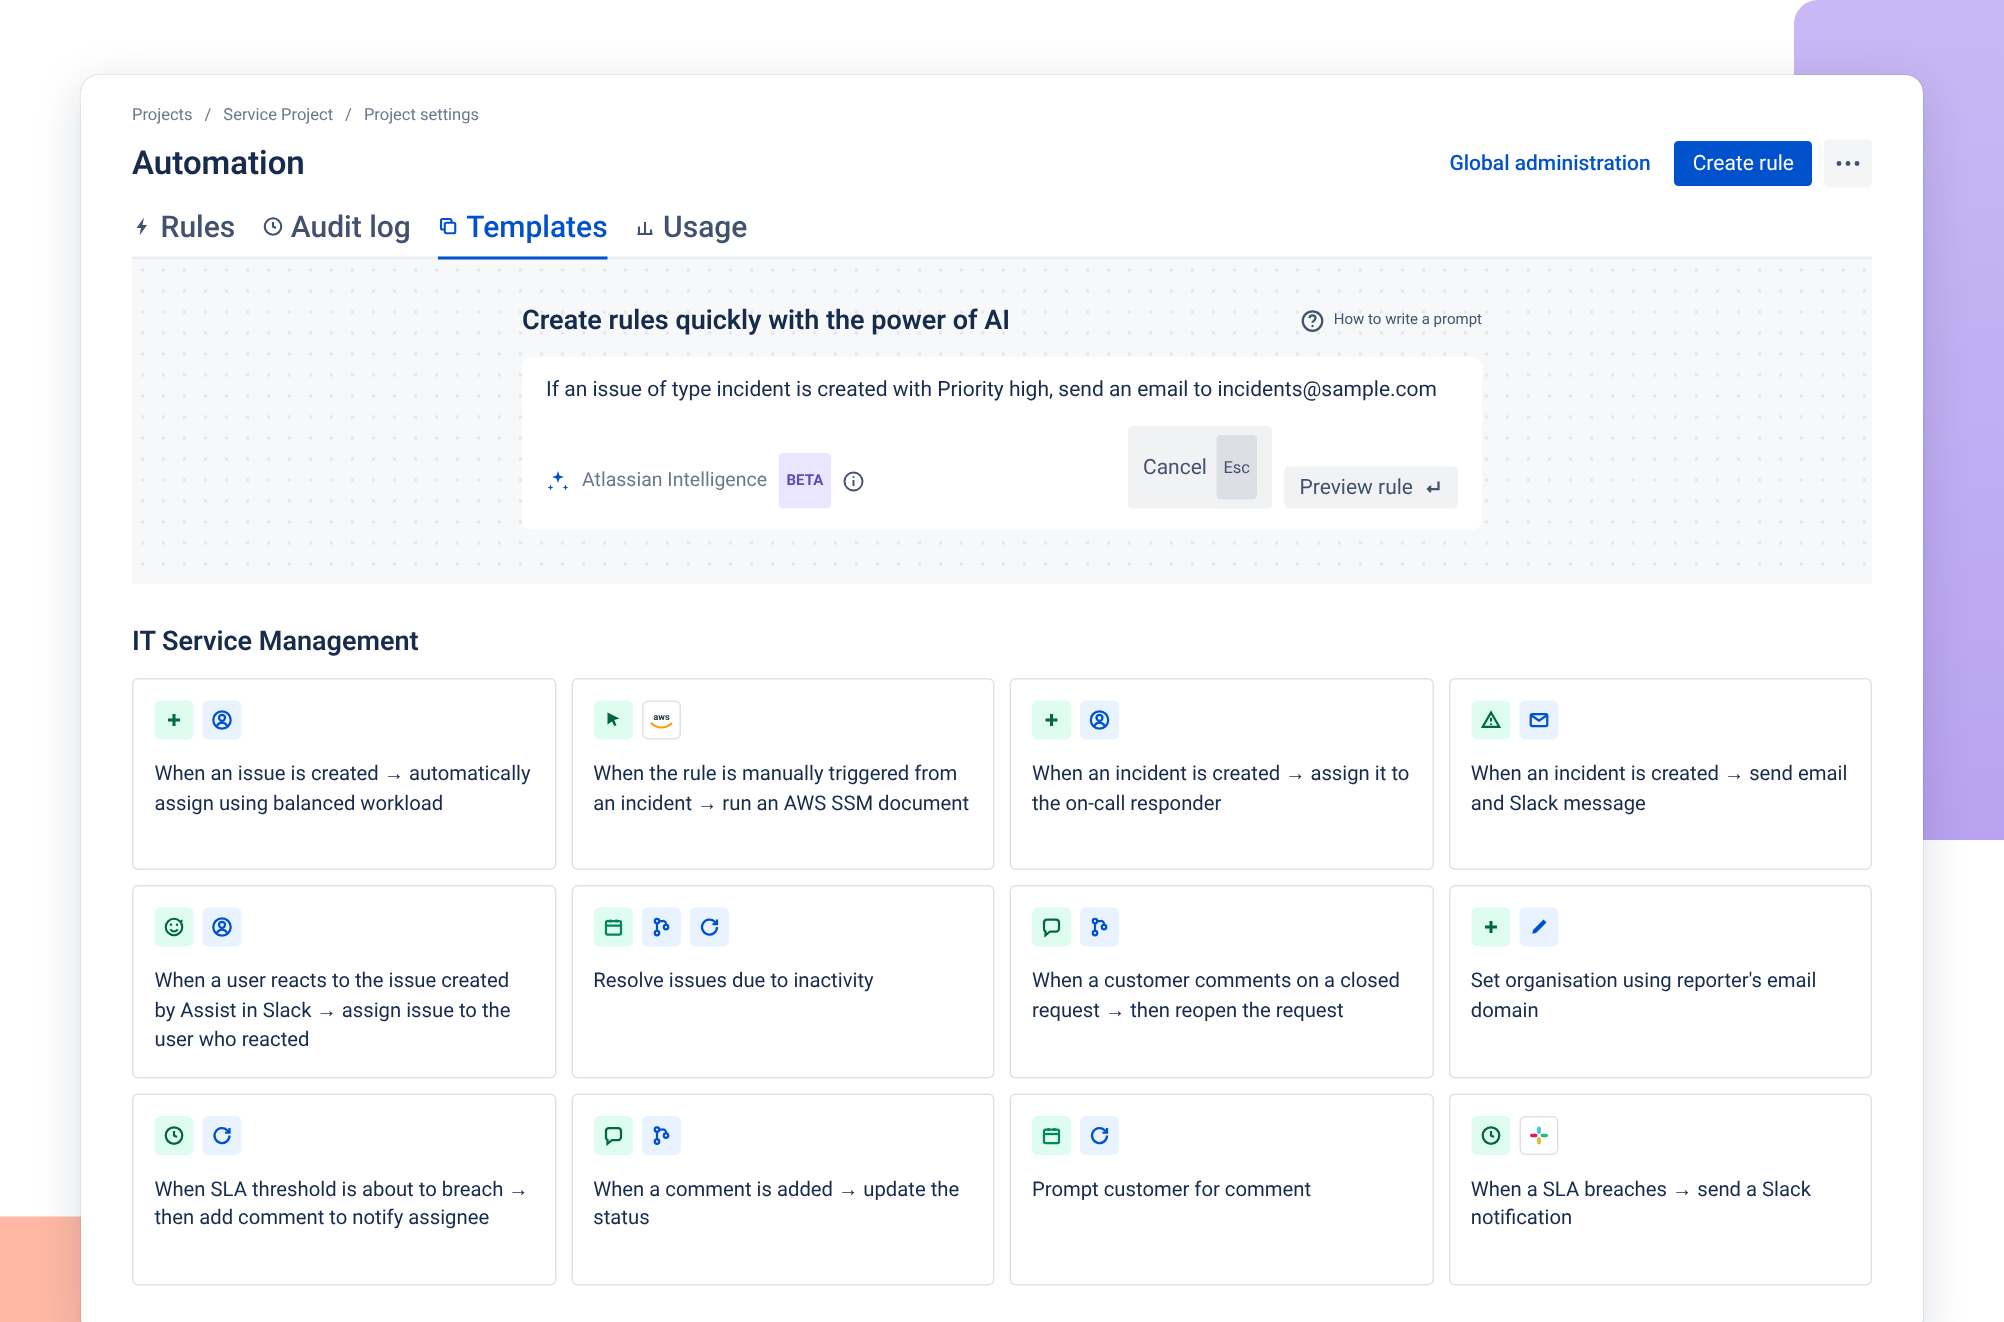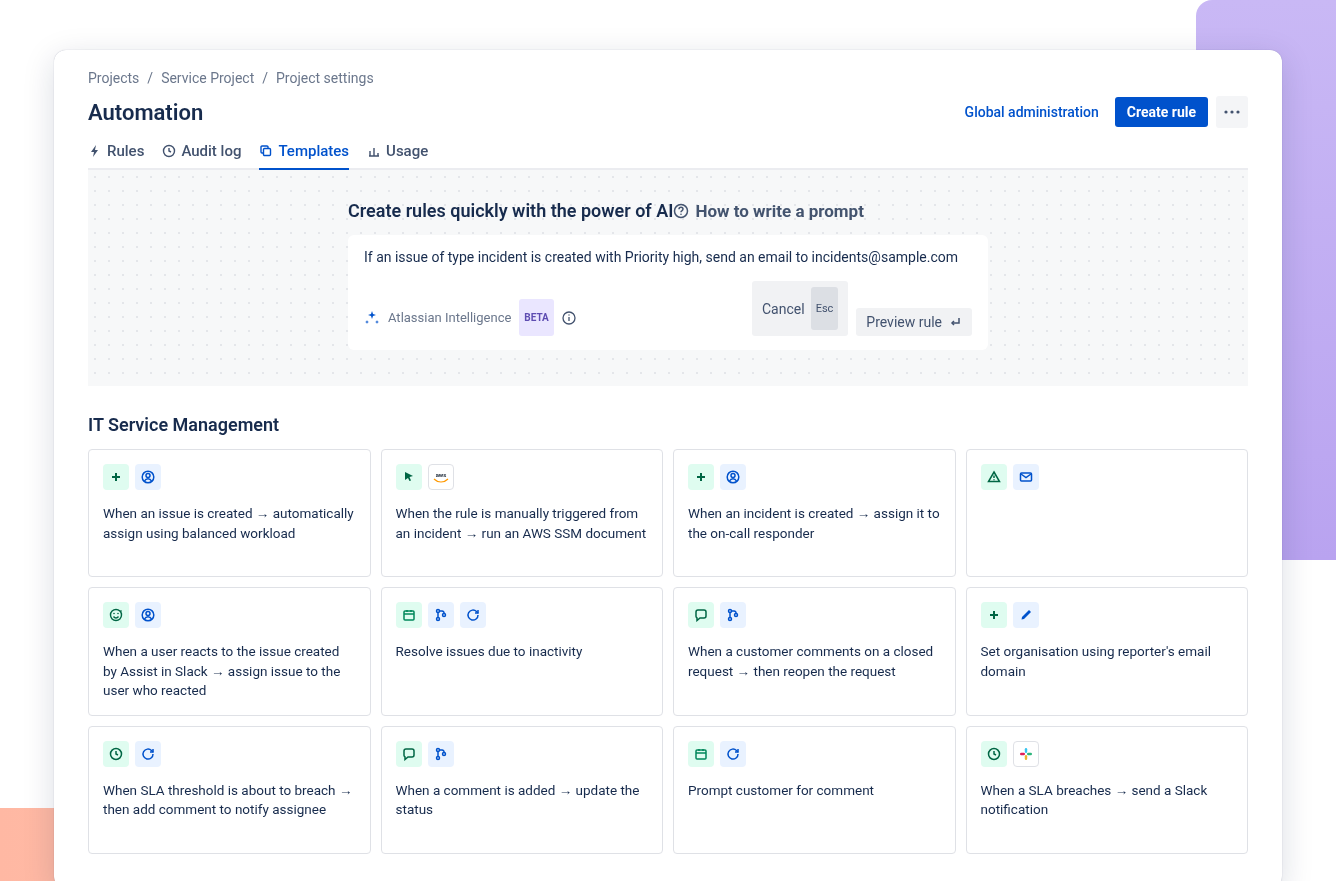--- a/index.html
+++ b/index.html
@@ -1,35 +1,35 @@
 <!DOCTYPE html>
 <html><head>
 <meta charset="utf-8">
 <style>
 * { margin:0; padding:0; box-sizing:border-box; font-family:-apple-system,BlinkMacSystemFont,"Segoe UI",Roboto,sans-serif; }
 body { background:#fff; position:relative; overflow-x:hidden; }
 .bg-purple { position:absolute; right:0; top:0; width:140px; height:560px; background:linear-gradient(180deg,#c9b8f5,#b9a3f0); border-radius:16px 0 0 16px; z-index:0; }
 .bg-orange { position:absolute; left:0; bottom:0; width:920px; height:130px; background:linear-gradient(90deg,#ffb8a3,#ffccb8); border-radius:0 16px 0 0; z-index:0; }
 .window { position:relative; margin:50px 54px; background:#fff; border-radius:12px; box-shadow:0 8px 32px rgba(9,30,66,.15),0 0 1px rgba(9,30,66,.31); z-index:1; padding:20px 34px 34px; }
-.breadcrumb { font-size:14px; color:#6b778c; display:flex; align-items:center; gap:8px; margin-bottom:10px; }
+.breadcrumb { font-size:11px; color:#6b778c; display:flex; align-items:center; gap:8px; margin-bottom:10px; }
 .breadcrumb a { color:#6b778c; text-decoration:none; }
 .header { display:flex; align-items:center; margin-bottom:14px; }
 .page-title { font-size:22px; font-weight:600; color:#172b4d; flex:1; }
 .link-btn { color:#0052cc; font-size:14px; font-weight:500; background:none; border:none; cursor:pointer; margin-right:16px; }
-.primary-btn { background:#0052cc; color:#fff; border:none; border-radius:3px; padding:7px 12px; font-size:14px; font-weight:700; cursor:pointer; margin-right:8px; }
+.primary-btn { background:#0052cc; color:#fff; border:none; border-radius:3px; padding:7px 12px; font-size:14px; font-weight:400; cursor:pointer; margin-right:8px; }
 .icon-btn { width:32px; height:32px; background:#f4f5f7; border:none; border-radius:3px; cursor:pointer; display:flex; align-items:center; justify-content:center; color:#42526e; font-size:18px; }
 .tabs { display:flex; gap:18px; border-bottom:2px solid #ebecf0; margin-bottom:0; }
-.tab { display:flex; align-items:center; gap:5px; padding:0 0 8px 0; font-size:15px; color:#42526e; cursor:pointer; border-bottom:2px solid transparent; margin-bottom:-2px; font-weight:500; }
+.tab { display:flex; align-items:center; gap:5px; padding:0 0 8px 0; font-size:20px; color:#42526e; cursor:pointer; border-bottom:2px solid transparent; margin-bottom:-2px; font-weight:500; }
 .tab.active { color:#0052cc; border-bottom-color:#0052cc; }
 .tab-icon { display:inline-flex; }
 .ai-panel { background:#f7f8f9; background-image:radial-gradient(circle,#e4e6ea 1px,transparent 1px); background-size:14px 14px; padding:30px 0 36px; margin-bottom:28px; }
 .ai-inner { max-width:640px; margin:0 auto; }
-.ai-header { display:flex; align-items:center; margin-bottom:14px; }
+.ai-header { display:flex; justify-content:space-between; align-items:center; margin-bottom:14px; }
 .ai-title { font-size:18px; font-weight:600; color:#172b4d; }
-.help-link { display:flex; align-items:center; gap:6px; color:#44546f; font-size:17px; font-weight:700; cursor:pointer; }
+.help-link { display:flex; align-items:center; gap:6px; color:#44546f; font-size:10px; font-weight:400; cursor:pointer; }
 .prompt-box { background:#fff; border-radius:6px; padding:14px 16px; position:relative; }
 .prompt-box::before { content:""; position:absolute; inset:-2px; border-radius:8px; background:linear-gradient(90deg,#0065ff,#6554c0,#ff8b00); z-index:-1; }
 .prompt-text { font-size:14px; color:#172b4d; margin-bottom:16px; }
 .prompt-footer { display:flex; align-items:flex-end; gap:8px; }
 .ai-label { display:flex; align-items:center; gap:8px; color:#6b778c; font-size:13px; }
 .beta { background:#eae6ff; color:#5e4db2; font-size:10px; font-weight:700; padding:13px 5px; border-radius:3px; }
 .spacer { flex:1; }
 .chip-btn { background:#f1f2f4; border:none; border-radius:3px; padding:6px 10px; font-size:14px; color:#42526e; cursor:pointer; display:flex; align-items:center; gap:6px; font-weight:400; }
 .chip-btn .kbd { background:#dcdfe4; padding:15px 5px; border-radius:3px; font-size:11px; }
 .section-title { font-size:18px; font-weight:600; color:#172b4d; margin-bottom:14px; }
@@ -227,20 +227,21 @@
               <circle cx="7" cy="9.8" r=".7" fill="currentColor" stroke="none"></circle>
             </svg>
           </span>
           <span class="ci blue">
             <svg width="14" height="14" viewBox="0 0 14 14" fill="none" stroke="currentColor" stroke-width="1.5">
               <rect x="1.5" y="3" width="11" height="8" rx="1"></rect>
               <path d="M2 4l5 3.5L12 4"></path>
             </svg>
           </span>
         </div>
+        <div class="card-text">When an incident is created → send email and Slack message</div>
       </div>
       <div class="card">
         <div class="card-icons">
           <span class="ci green">
             <svg width="14" height="14" viewBox="0 0 14 14" fill="none" stroke="currentColor" stroke-width="1.4">
               <circle cx="7" cy="7" r="5.5"></circle>
               <circle cx="5" cy="5.5" r=".8" fill="currentColor" stroke="none"></circle>
               <circle cx="9" cy="5.5" r=".8" fill="currentColor" stroke="none"></circle>
               <path d="M4.5 8.5c.7 1 1.5 1.5 2.5 1.5s1.8-.5 2.5-1.5"></path>
               <path d="M12 2l1 1-1 1-1-1z" fill="currentColor" stroke="none"></path>

